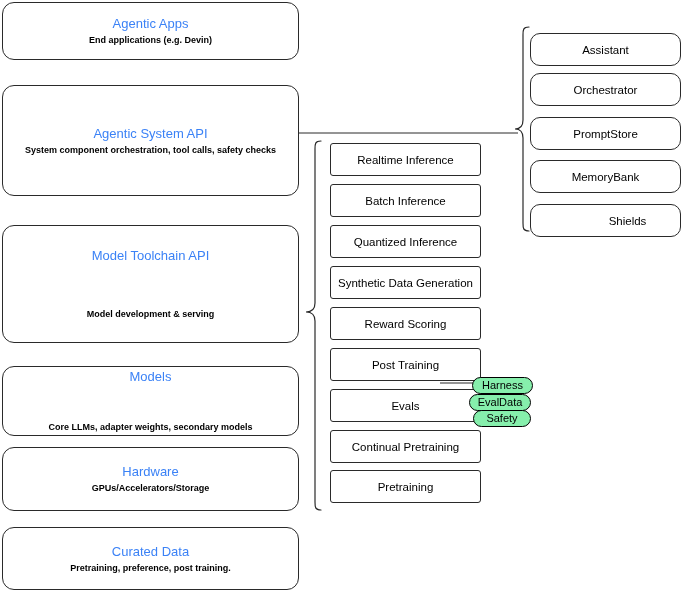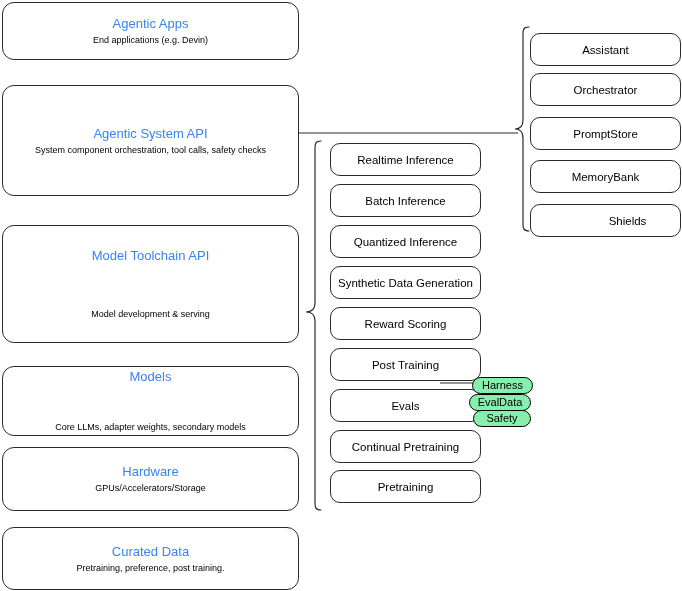--- a/index.html
+++ b/index.html
@@ -41,28 +41,29 @@
   .layer .title {
     font-size: 13px;
     line-height: 17px;
     color: #3b82f6;
   }
   .layer .subtitle {
     font-size: 9px;
     line-height: 13px;
     color: #000;
     margin-top: 2px;
+    font-weight: bold;
   }
 
   
   .mid {
     left: 330px;
     width: 151px;
     height: 33px;
-    border-radius: 10px;
+    border-radius: 3px;
   }
   .mid .label {
     font-size: 11.5px;
     line-height: 14px;
   }
 
   
   .rgt {
     left: 530px;
     width: 151px;

